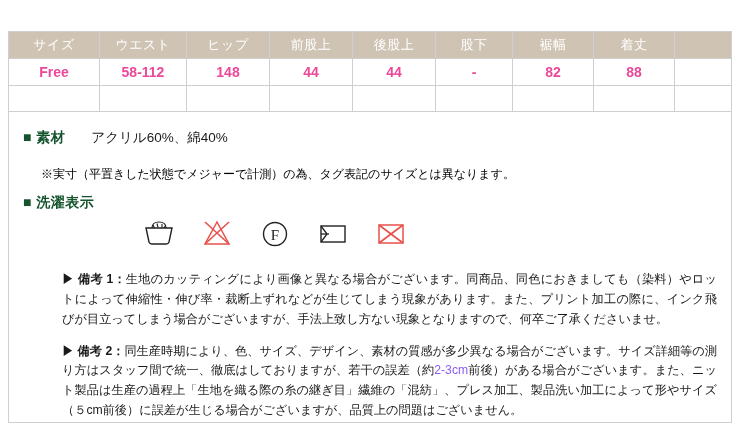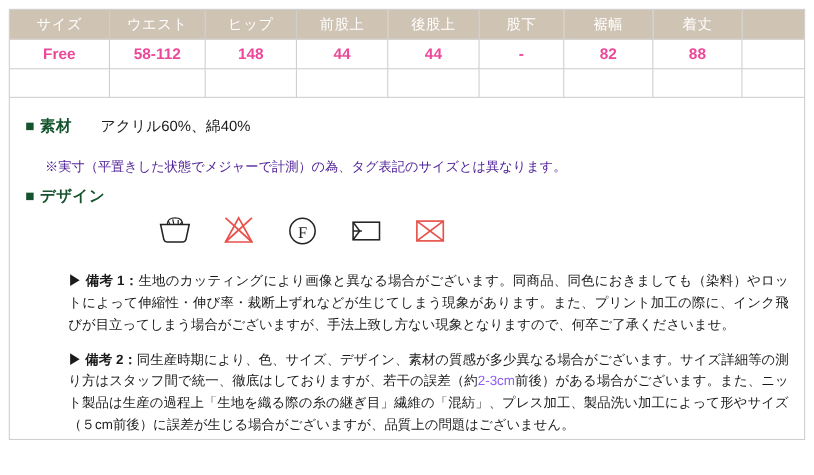--- a/index.html
+++ b/index.html
@@ -18,21 +18,21 @@
     position: relative;
     width: 740px;
     height: 432px;
     box-sizing: border-box;
     background: #ffffff;
     overflow: hidden;
   }
   .frame {
     position: absolute;
     left: 8px;
-    top: 8px;
+    top: 31px;
     width: 724px;
     height: 392px;
     border: 1px solid #cfcfcf;
     box-sizing: border-box;
     background: #fff;
   }
   
   table.size-table {
     border-collapse: collapse;
     width: 722px;
@@ -81,21 +81,21 @@
     letter-spacing: 0.5px;
   }
   .material-value {
     font-size: 13.5px;
     font-weight: normal;
     color: #1a1a1a;
     margin-left: 26px;
   }
   .note-line {
     font-size: 12px;
-    color: #4c1d95;
+    color: #000000;
     padding-left: 32px;
     margin-top: 2px;
   }
   .wash-label {
     padding-left: 14px;
     margin-top: 10px;
   }
   .icons {
     display: flex;
     align-items: flex-start;
@@ -184,21 +184,21 @@
     </table>
 
     <div class="material-row">
       <span class="sq-label">■ 素材</span>
       <span class="material-value">アクリル60%、綿40%</span>
     </div>
 
     <div class="note-line">※実寸（平置きした状態でメジャーで計測）の為、タグ表記のサイズとは異なります。</div>
 
     <div class="wash-label">
-      <span class="sq-label">■ デザイン</span>
+      <span class="sq-label">■ 洗濯表示</span>
     </div>
 
     <div class="icons">
 
       <div class="icon-wrap">
         <svg width="40" height="40" viewBox="0 0 40 40">
           <path d="M7 14 h26 l-3 14 a3 3 0 0 1 -3 2 h-14 a3 3 0 0 1 -3 -2 z" fill="none" stroke="#222" stroke-width="1.4"></path>
           <path d="M13 14 c0 -4 3 -6 7 -6 c4 0 7 2 7 6" fill="none" stroke="#222" stroke-width="1.2"></path>
           <path d="M14 11 l1.5 3 M18 9.5 l1 4 M23 10 l0 4 M26.5 11.5 l-1.5 2.5" stroke="#222" stroke-width="1.1" fill="none"></path>
         </svg>

